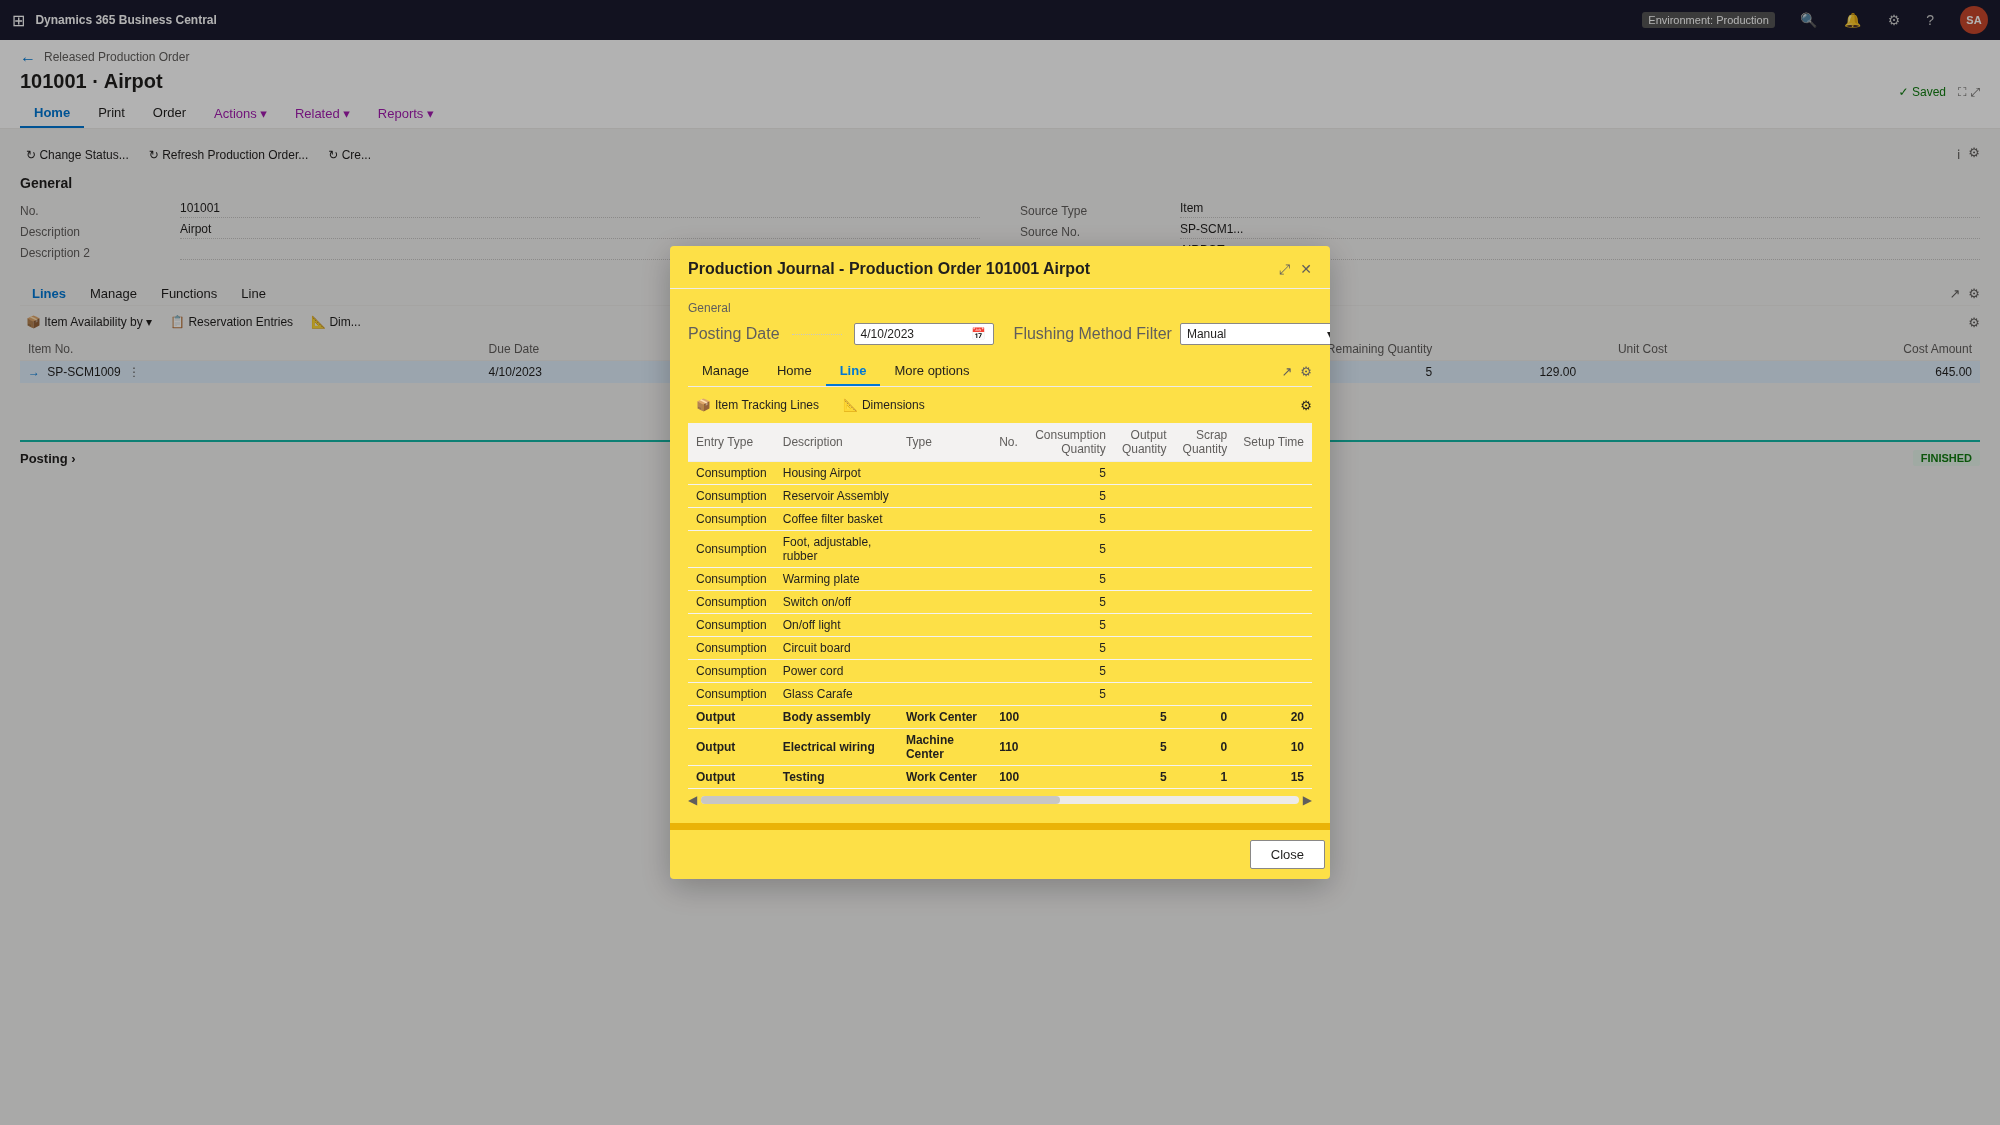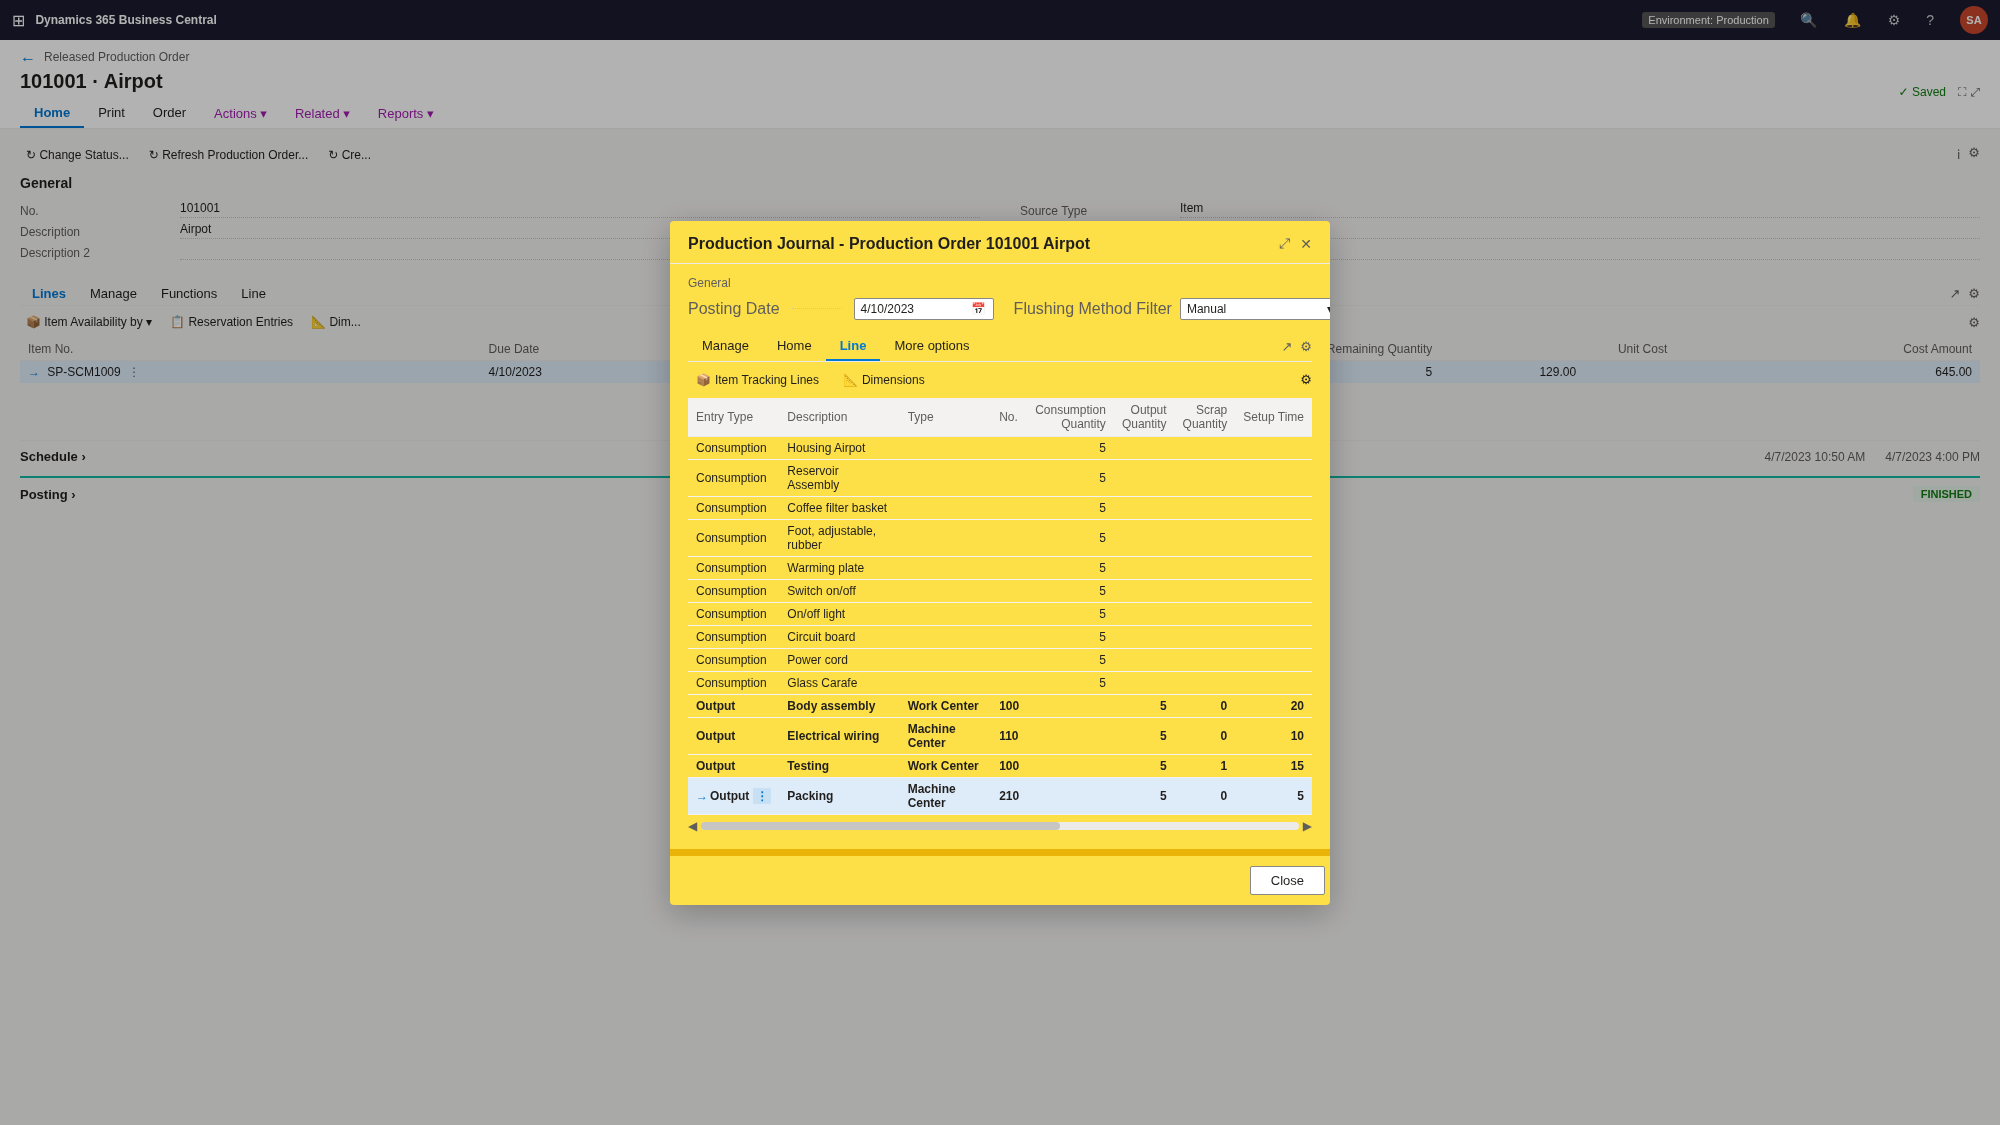--- a/index.html
+++ b/index.html
@@ -295,29 +295,20 @@
         <tr>
             <td colspan="6" style="height:22px;"></td>
           </tr>
         <tr>
             <td colspan="6" style="height:22px;"></td>
           </tr>
       </tbody>
     </table>
   </div>
 
-  <div class="schedule-section">
-    <div class="section-header">
-      <div class="section-header-title">Schedule ›</div>
-      <div style="display:flex;gap:20px;font-size:12px;color:#605e5c;">
-        <span>4/7/2023 10:50 AM</span>
-        <span>4/7/2023 4:00 PM</span>
-      </div>
-    </div>
-  </div>
 
   <div class="posting-section">
     <div class="section-header">
       <div class="section-header-title">Posting ›</div>
       <span class="finished-badge">FINISHED</span>
     </div>
   </div>
 </div>
 
 <div class="modal-backdrop">
@@ -513,30 +504,20 @@
               <tr class="output-row">
       <td>Output</td>
       <td style="font-weight:600;">Testing</td>
       <td>Work Center</td>
       <td>100</td>
       <td style="text-align:right;"></td>
       <td style="text-align:right;">5</td>
       <td style="text-align:right;">1</td>
       <td style="text-align:right;">15</td>
     </tr>
-              <tr class="selected-row output-row">
-      <td><span style="color:#0078d4;margin-right:2px;">→</span>Output<span style="color:#0078d4;margin-left:4px;background:#c7e0f4;padding:1px 3px;border-radius:2px;">⋮</span></td>
-      <td style="font-weight:600;">Packing</td>
-      <td>Machine Center</td>
-      <td>210</td>
-      <td style="text-align:right;"></td>
-      <td style="text-align:right;">5</td>
-      <td style="text-align:right;">0</td>
-      <td style="text-align:right;">5</td>
-    </tr>
             </tbody>
         </table>
       </div>
 
       <div class="modal-scroll-row">
         <span class="scroll-arrow">◀</span>
         <div class="scroll-track">
           <div class="scroll-thumb"></div>
         </div>
         <span class="scroll-arrow">▶</span>

